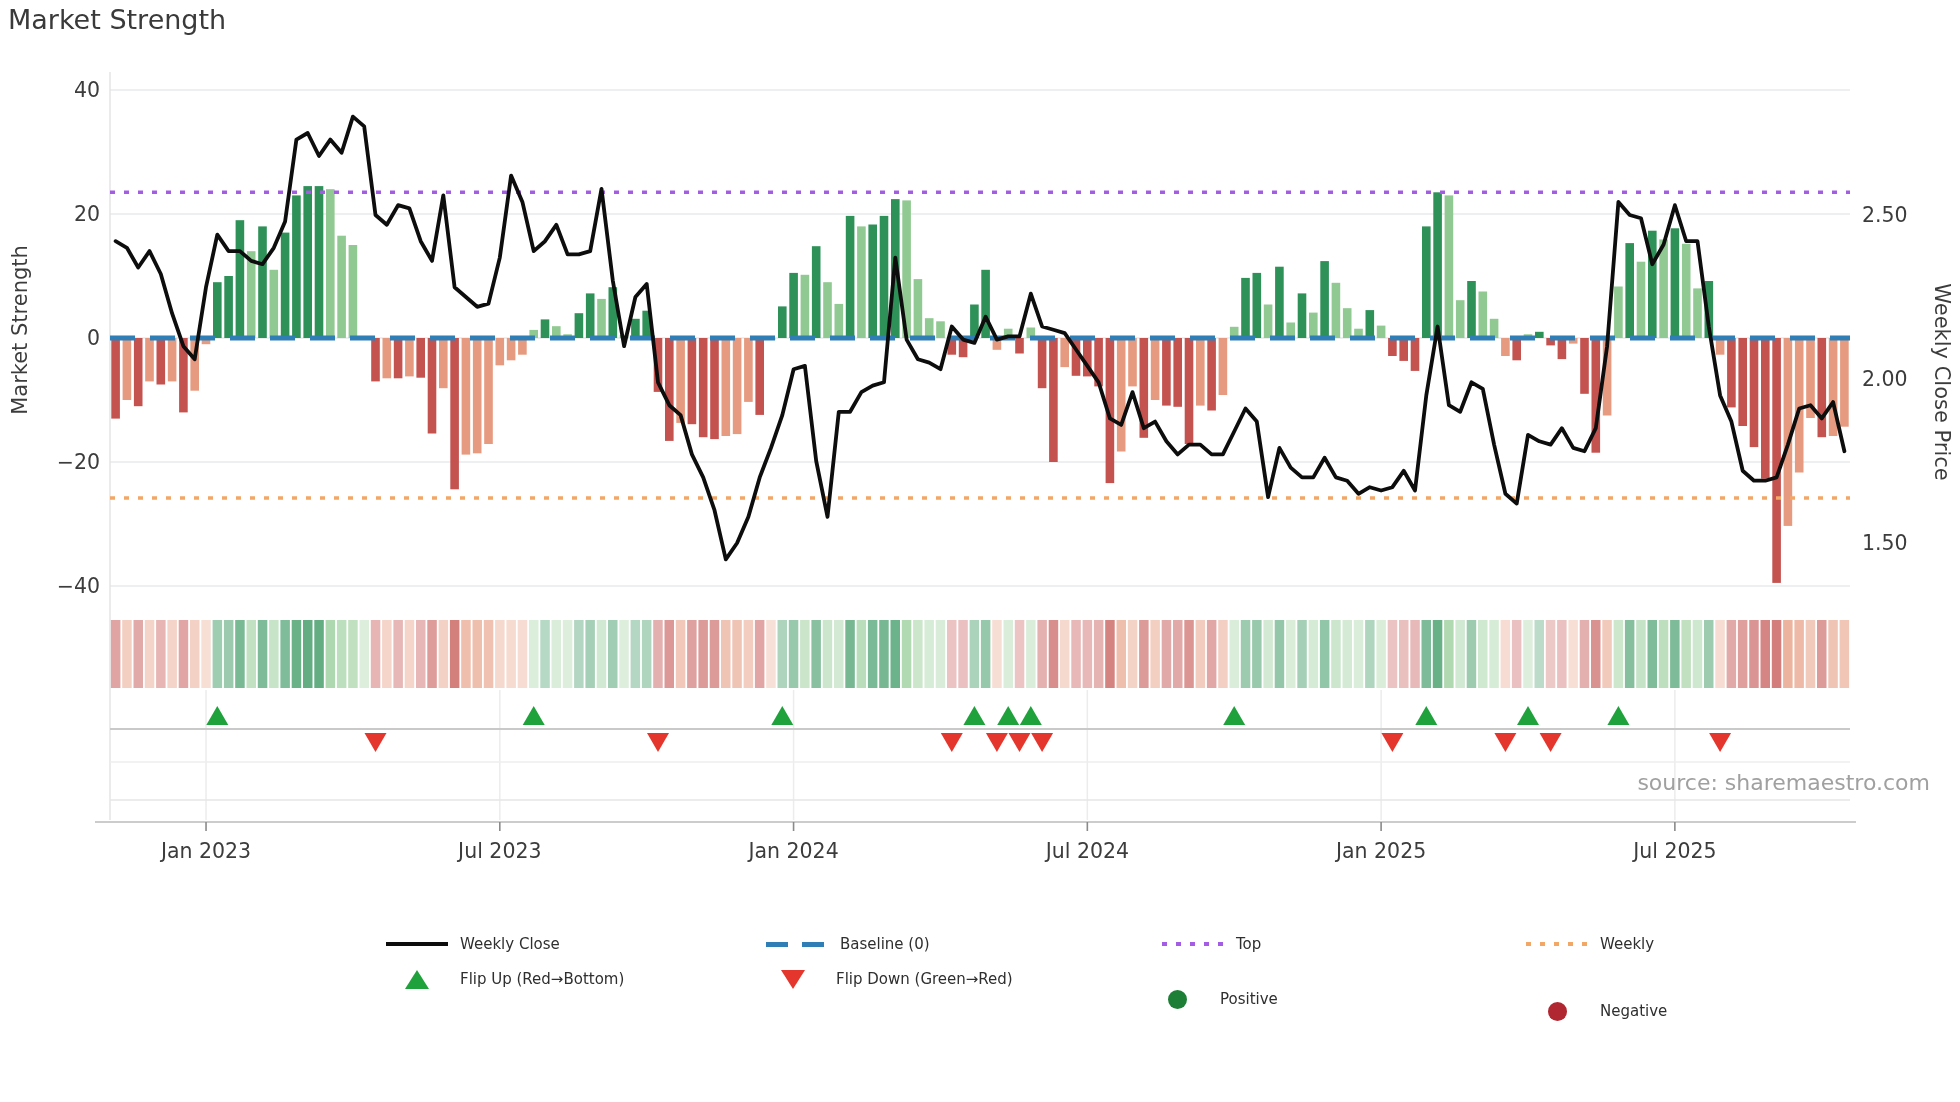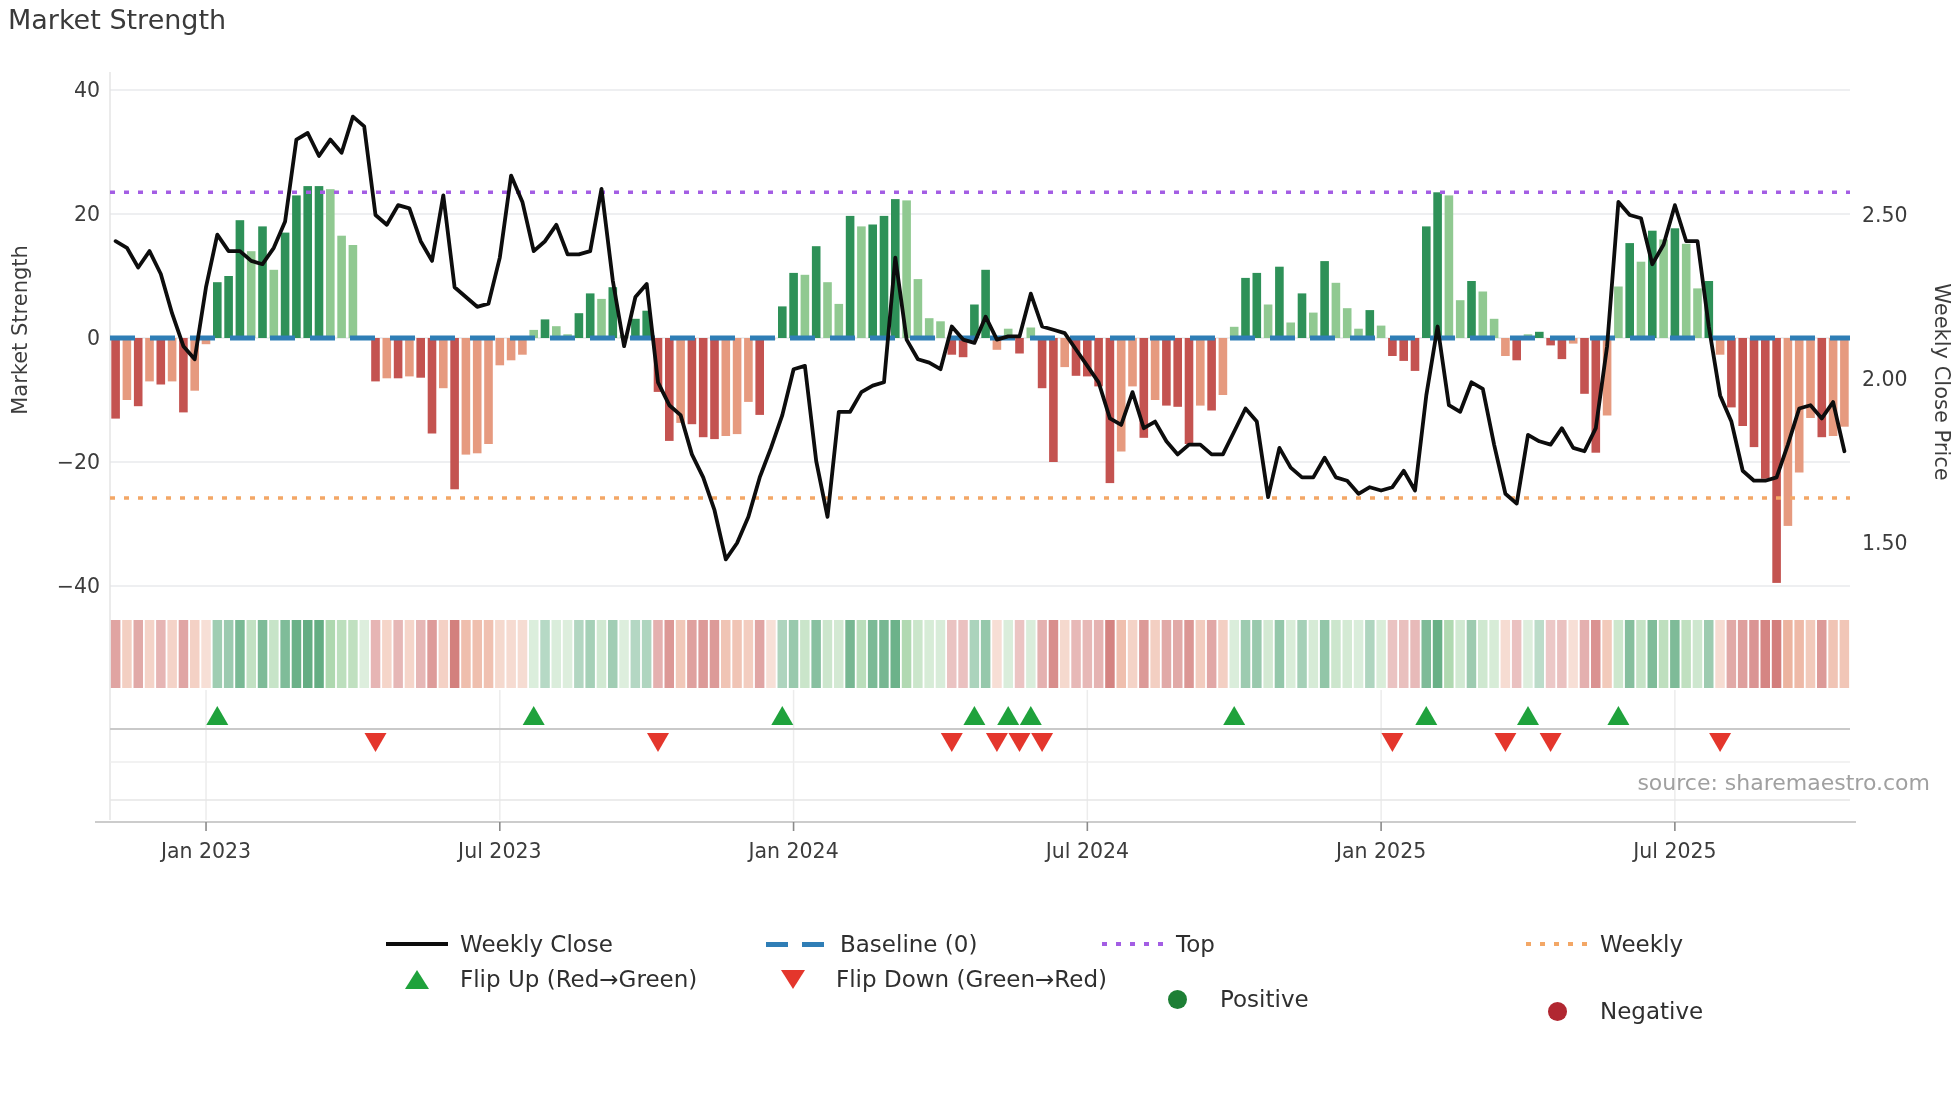--- a/index.html
+++ b/index.html
@@ -6,21 +6,21 @@
   .canvas{position:relative;width:1960px;height:1102px;background:#ffffff;overflow:hidden;
           font-family:"DejaVu Sans","Liberation Sans",sans-serif;}
   .title{position:absolute;left:8px;top:4px;font-size:27px;color:#3a3a3a;}
   #chart-svg{position:absolute;left:0;top:0;}
   .ylabel-left{position:absolute;left:20px;top:330px;transform:translate(-50%,-50%) rotate(-90deg);
                font-size:21px;color:#3c3c3c;white-space:nowrap;}
   .ylabel-right{position:absolute;left:1942px;top:382px;transform:translate(-50%,-50%) rotate(90deg);
                font-size:21px;color:#3c3c3c;white-space:nowrap;}
   .source{position:absolute;right:30px;top:770px;font-size:22px;color:#a0a0a0;}
   .lg-item{position:absolute;height:30px;display:flex;align-items:center;white-space:nowrap;}
-  .lg-label{font-size:23px;color:#2f2f2f;}
+  .lg-label{font-size:15px;color:#2f2f2f;}
   .sw{display:inline-block;width:62px;margin-right:12px;flex:0 0 62px;}
   .sw-line{height:4px;background:#0d0d0d;}
   .sw-dash{height:5px;background:repeating-linear-gradient(90deg,#2f7eb6 0 22px,transparent 22px 36px);}
   .sw-dot-top{height:4px;background:repeating-linear-gradient(90deg,#a35de4 0 5px,transparent 5px 14px);}
   .sw-dot-bottom{height:4px;background:repeating-linear-gradient(90deg,#f3a766 0 5px,transparent 5px 14px);}
   .sw.mk{text-align:center;line-height:0;}
   .tri-up{display:inline-block;width:0;height:0;border-left:12px solid transparent;
           border-right:12px solid transparent;border-bottom:19px solid #1fa23c;}
   .tri-down{display:inline-block;width:0;height:0;border-left:12px solid transparent;
           border-right:12px solid transparent;border-top:19px solid #e4362c;}
@@ -427,31 +427,31 @@
   <div class="source">source: sharemaestro.com</div>
 
   <div class="lg-item" style="left:386px;top:929px">
     <span class="sw sw-line"></span>
     <span class="lg-label">Weekly Close</span>
   </div>
   <div class="lg-item" style="left:766px;top:929px">
     <span class="sw sw-dash"></span>
     <span class="lg-label">Baseline (0)</span>
   </div>
-  <div class="lg-item" style="left:1102px;top:929px">
+  <div class="lg-item" style="left:1162px;top:929px">
     <span class="sw sw-dot-top"></span>
     <span class="lg-label">Top</span>
   </div>
   <div class="lg-item" style="left:1526px;top:929px">
     <span class="sw sw-dot-bottom"></span>
     <span class="lg-label">Weekly</span>
   </div>
   <div class="lg-item" style="left:386px;top:964px">
     <span class="sw mk"><span class="tri-up"></span></span>
-    <span class="lg-label">Flip Up (Red→Green)</span>
+    <span class="lg-label">Flip Up (Red→Bottom)</span>
   </div>
   <div class="lg-item" style="left:762px;top:964px">
     <span class="sw mk"><span class="tri-down"></span></span>
     <span class="lg-label">Flip Down (Green→Red)</span>
   </div>
   <div class="lg-item" style="left:1146px;top:984px">
     <span class="sw mk"><span class="dot dot-pos"></span></span>
     <span class="lg-label">Positive</span>
   </div>
   <div class="lg-item" style="left:1526px;top:996px">

